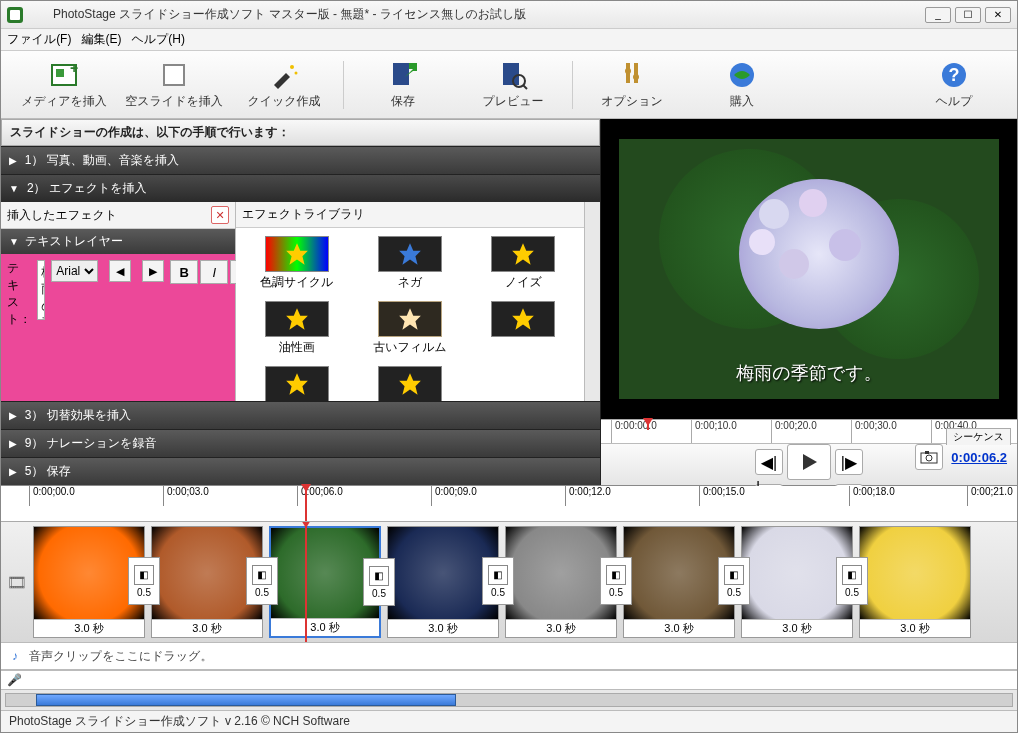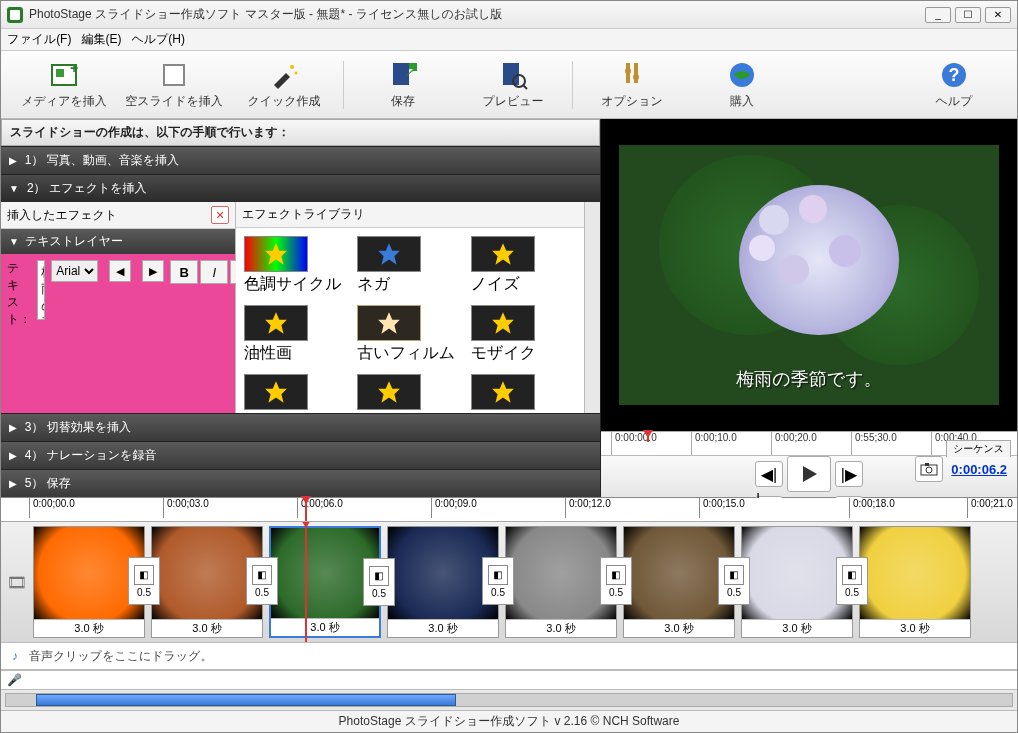--- a/index.html
+++ b/index.html
@@ -1,17 +1,17 @@
 <!DOCTYPE html>
 <html><head>
 <meta charset="utf-8">
 <style>
 * { box-sizing: border-box; margin: 0; padding: 0; font-family: "Meiryo", "MS PGothic", sans-serif; }
 body { background: #fff; width: 1018px; height: 733px; overflow: hidden; border: 1px solid #888; display: flex; flex-direction: column; }
-.titlebar { height: 28px; background: linear-gradient(#f8f8f8,#e8e8e8); display: flex; align-items: center; padding: 0 6px; border-bottom: 1px solid #ccc; }
+.titlebar { height: 28px; background: linear-gradient(#f8f8f8,#e8e8e8); display: flex; align-items: center; padding: 0 6px; border-bottom: 1px solid #ccc; gap: 24px; }
 .titlebar .app-icon { width: 16px; height: 16px; background: #2a7a2a; border-radius: 3px; margin-right: 6px; position: relative; }
 .titlebar .app-icon::after { content: ""; position: absolute; left: 3px; top: 3px; width: 10px; height: 10px; background: #fff; border-radius: 1px; }
 .titlebar .title { font-size: 12px; color: #333; flex: 1; }
 .win-btns { display: flex; gap: 4px; }
 .win-btn { width: 26px; height: 16px; border: 1px solid #999; border-radius: 2px; background: #f4f4f4; font-size: 10px; display: flex; align-items: center; justify-content: center; cursor: pointer; }
 .menubar { height: 22px; background: #f4f4f4; display: flex; align-items: center; padding: 0 6px; border-bottom: 1px solid #ccc; font-size: 12px; gap: 10px; }
 .menubar span { cursor: pointer; }
 .toolbar { height: 68px; background: linear-gradient(#fdfdfd,#eaeaea); display: flex; align-items: center; padding: 0 8px; border-bottom: 1px solid #bbb; }
 .tbtn { display: flex; flex-direction: column; align-items: center; justify-content: center; width: 110px; height: 60px; cursor: pointer; font-size: 12px; color: #333; }
 .tbtn .ticon { width: 32px; height: 32px; margin-bottom: 2px; display: flex; align-items: center; justify-content: center; }
@@ -31,53 +31,53 @@
 .text-layer-body { padding: 6px; display: flex; flex-direction: row; gap: 6px; font-size: 12px; }
 .text-layer-body textarea { width: 100%; height: 60px; font-size: 12px; resize: none; border: 1px solid #aaa; padding: 3px; }
 .font-row { display:flex; gap:11px; }
 .font-row select { flex:1; height:22px; font-size:12px; border:1px solid #aaa; }
 .font-row .sbtn { width:22px; height:22px; border:1px solid #aaa; background:#f4f4f4; cursor:pointer; display:flex; align-items:center; justify-content:center; font-size:11px; }
 .fmt-row { display:flex; gap:2px; }
 .fmt-btn { width:28px; height:24px; border:1px solid #aaa; background:#f4f4f4; display:flex; align-items:center; justify-content:center; cursor:pointer; font-size:13px; font-family:serif; }
 .ef-right { flex:1; display:flex; flex-direction:column; overflow:hidden; }
 .ef-right-hdr { padding: 4px 6px; font-size: 12px; background: #f4f4f4; border-bottom: 1px solid #ccc; }
 .ef-grid { flex:1; padding:8px; display:grid; grid-template-columns: repeat(3, 1fr); gap:10px 8px; overflow:auto; background:#fff; }
-.ef-item { display:flex; flex-direction:column; align-items:flex-start; font-size:16px; cursor:pointer; }
+.ef-item { display:flex; flex-direction:column; align-items:center; font-size:12px; cursor:pointer; }
 .ef-thumb { width:64px; height:36px; background:#222; border:1px solid #888; display:flex; align-items:center; justify-content:center; margin-bottom:2px; position:relative; }
 .ef-thumb svg { width:26px; height:26px; }
 .right { flex:1; display:flex; flex-direction:column; background:#1a1a1a; }
 .preview { flex:1; display:flex; align-items:center; justify-content:center; background:#000; position:relative; }
 .preview-inner { width:380px; height:260px; background:#234a1e; position:relative; overflow:hidden; }
 .flower { position:absolute; border-radius:50%; }
 .caption { position:absolute; bottom:14px; left:0; right:0; text-align:center; color:#fff; font-size:18px; text-shadow:1px 1px 2px #000; }
 .time-ruler-sm { height:24px; background:#fff; border-top:1px solid #aaa; position:relative; font-size:10px; color:#333; }
 .time-ruler-sm .tick-sm { position:absolute; top:0; height:24px; border-left:1px solid #aaa; padding-left:3px; }
 .playctrls { height:42px; background:linear-gradient(#fafafa,#e6e6e6); display:flex; justify-content:center; gap:6px; border-top:1px solid #bbb; padding:0 10px; position:relative; }
 .pbtn { width:28px; height:26px; border:1px solid #aaa; background:#fff; border-radius:3px; display:flex; align-items:center; justify-content:center; cursor:pointer; }
 .pbtn.big { width:44px; height:36px; }
 .playctrl-right { position:absolute; right:10px; display:flex; align-items:center; gap:8px; }
 .seq-tab { position:absolute; right:6px; top:-16px; font-size:10px; background:#f4f4f4; border:1px solid #aaa; border-bottom:none; padding:1px 6px; }
 .tcode { font-size:13px; color:#0033cc; text-decoration:underline; font-weight:bold; }
 .timeline { background:#e8e8e8; border-top:1px solid #888; display:flex; flex-direction:column; }
-.tl-ruler { height:24px; background:#fff; position:relative; font-size:10px; border-bottom:1px solid #aaa; }
+.tl-ruler { height:36px; background:#fff; position:relative; font-size:10px; border-bottom:1px solid #aaa; }
 .tl-ruler .tick { position:absolute; top:0; height:20px; border-left:1px solid #888; padding-left:3px; }
 .tl-row { height:120px; display:flex; align-items:stretch; gap:6px; padding:4px 6px; background:linear-gradient(#f0f0f0,#d8d8d8); overflow:hidden; }
 .tl-icon { width:20px; display:flex; align-items:center; justify-content:center; font-size:16px; color:#666; }
 .clip { width:128px; display:flex; flex-direction:column; border:1px solid #999; background:#fff; position:relative; }
 .clip.sel { border:2px solid #3a7ad9; }
 .clip-thumb { flex:1; background:#345; position:relative; overflow:hidden; }
 .clip-ft { height:18px; background:#fff; font-size:11px; display:flex; align-items:center; justify-content:center; border-top:1px solid #bbb; }
 .trans-badge { position:absolute; right:-16px; top:30px; width:32px; height:48px; background:#fff; border:1px solid #999; z-index:2; display:flex; flex-direction:column; align-items:center; justify-content:center; font-size:10px; }
 .trans-badge .ticon2 { width:20px; height:20px; border:1px solid #888; margin-bottom:2px; display:flex; align-items:center; justify-content:center; }
 .audio-row { height:28px; background:#fff; display:flex; align-items:center; font-size:12px; color:#444; border-top:1px solid #bbb; border-bottom:1px solid #bbb; }
 .audio-row .aicon { width:28px; text-align:center; color:#3a7ad9; }
 .scroll-row { height:20px; background:#e8e8e8; display:flex; align-items:center; padding:0 4px; }
 .scroll-track { flex:1; height:14px; background:#d0d0d0; border:1px solid #aaa; position:relative; }
 .scroll-thumb { position:absolute; left:30px; top:0; height:12px; width:420px; background:linear-gradient(#6fa8ff,#3a7ad9); border:1px solid #2a5a99; }
-.statusbar { height:22px; background:#f4f4f4; border-top:1px solid #bbb; font-size:12px; color:#333; display:flex; align-items:center; padding:0 8px;justify-content:center; }
+.statusbar { height:22px; background:#f4f4f4; border-top:1px solid #bbb; font-size:12px; color:#333; display:flex; align-items:center; padding:0 8px; }
 .playhead { position:absolute; top:0; bottom:0; width:2px; background:#d33; z-index:3; }
 .playhead::before { content:""; position:absolute; top:-2px; left:-4px; width:10px; height:8px; background:#d33; clip-path:polygon(0 0,100% 0,50% 100%); }
 .vsb { width:16px; background:#e8e8e8; border-left:1px solid #bbb; }
 </style>
 </head>
 <body>
 
 <div class="titlebar">
   <div class="app-icon"></div>
   <div class="title">PhotoStage スライドショー作成ソフト マスター版 - 無題* - ライセンス無しのお試し版</div>
@@ -268,28 +268,20 @@
                 </svg>
               </div>
               <span>古いフィルム</span>
             </div>
           <div class="ef-item">
               <div class="ef-thumb">
                 <svg viewBox="0 0 24 24">
                   <polygon points="12,2 15,9 22,9 17,14 19,22 12,17 5,22 7,14 2,9 9,9" fill="#ffcc00"></polygon>
                 </svg>
               </div>
-              <span>モザイク</span>
-            </div>
-          <div class="ef-item">
-              <div class="ef-thumb">
-                <svg viewBox="0 0 24 24">
-                  <polygon points="12,2 15,9 22,9 17,14 19,22 12,17 5,22 7,14 2,9 9,9" fill="#ffcc00"></polygon>
-                </svg>
-              </div>
             </div>
           <div class="ef-item">
               <div class="ef-thumb">
                 <svg viewBox="0 0 24 24">
                   <polygon points="12,2 15,9 22,9 17,14 19,22 12,17 5,22 7,14 2,9 9,9" fill="#ffcc00"></polygon>
                 </svg>
               </div>
             </div>
           <div class="ef-item">
               <div class="ef-thumb">
@@ -302,21 +294,21 @@
       </div>
       <div class="vsb"></div>
     </div>
 
     <div class="step">
         <span class="tri">▶</span>
         <span>3）  切替効果を挿入</span>
       </div>
     <div class="step">
         <span class="tri">▶</span>
-        <span>4）  ナレーションを録音</span>
+        <span>9）  ナレーションを録音</span>
       </div>
     <div class="step">
         <span class="tri">▶</span>
         <span>5）  保存</span>
       </div>
   </div>
 
   <div class="right">
     <div class="preview">
       <div class="preview-inner">
@@ -330,21 +322,21 @@
         <div class="flower" style="left:160px;top:110px;width:30px;height:30px;background:#d0c8e8;"></div>
         <div class="flower" style="left:130px;top:90px;width:26px;height:26px;background:#e8e0f8;"></div>
         <div class="caption">梅雨の季節です。</div>
       </div>
     </div>
     <div class="time-ruler-sm">
       <div class="playhead" style="left:46px;height:10px;"></div>
       <div class="tick-sm" style="left:10px">0:00:00.0</div>
       <div class="tick-sm" style="left:90px">0:00;10.0</div>
       <div class="tick-sm" style="left:170px">0:00;20.0</div>
-      <div class="tick-sm" style="left:250px">0:55;30.0</div>
+      <div class="tick-sm" style="left:250px">0:00;30.0</div>
       <div class="tick-sm" style="left:330px">0:00;40.0</div>
     </div>
     <div class="playctrls">
       <div class="seq-tab">シーケンス</div>
       <div style="display:grid;grid-template-columns:repeat(3,auto);gap:4px;align-items:center;">
         <div class="pbtn">◀|</div>
         <div class="pbtn big">
             <svg width="20" height="20" viewBox="0 0 20 20">
               <polygon points="4,2 18,10 4,18" fill="#333"></polygon>
             </svg>

